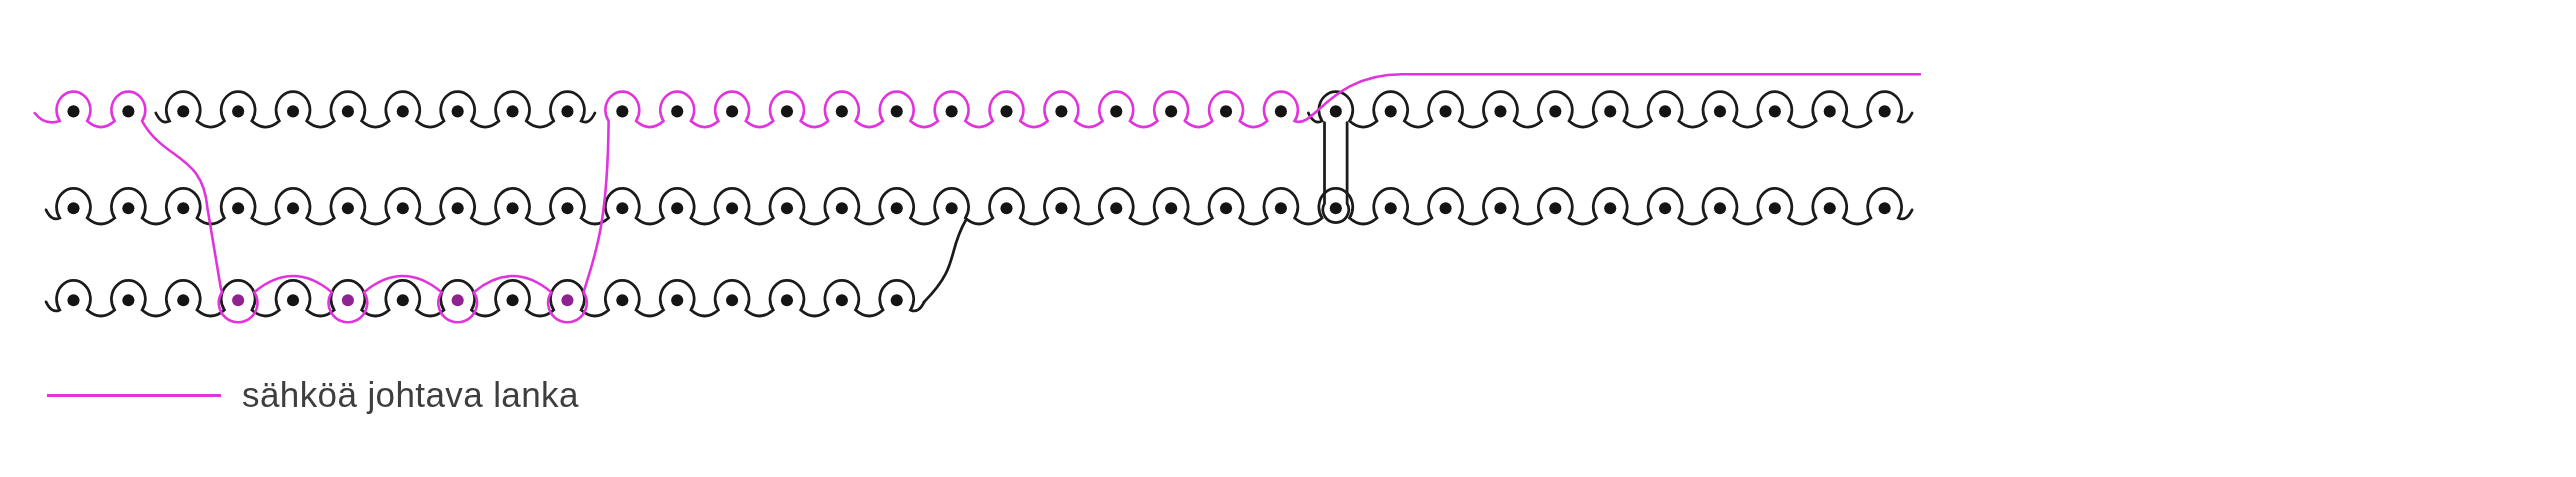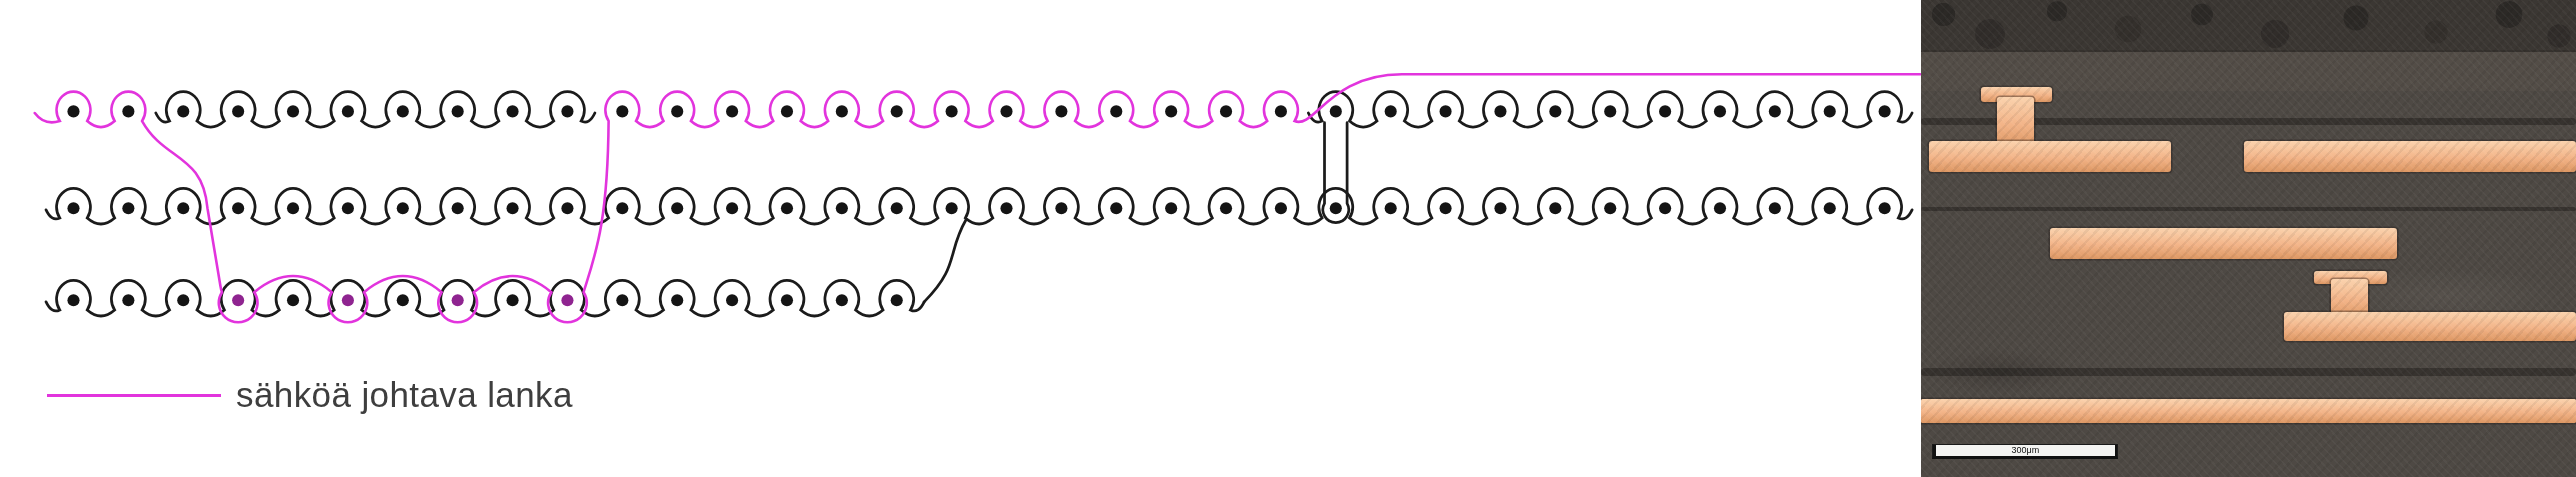--- a/index.html
+++ b/index.html
@@ -4,21 +4,21 @@
 <style>
   html,body{margin:0;padding:0;background:#ffffff;}
   .stage{position:relative;width:2576px;height:477px;background:#ffffff;overflow:hidden;
          font-family:"Liberation Sans", sans-serif;}
   svg.diagram{position:absolute;left:0;top:0;}
   .yarn-black{stroke:var(--yarn-black);stroke-width:3.4;stroke-linecap:round;}
   .yarn-magenta{stroke:var(--magenta);stroke-width:3.2;stroke-linecap:round;}
   .dot{fill:var(--dot);}
   .dot-hl{fill:var(--dot-hl);}
 
-  .legend{position:absolute;left:47px;top:376px;display:flex;align-items:center;gap:15px;}
+  .legend{position:absolute;left:47px;top:376px;display:flex;align-items:center;gap:21px;}
   .legend-swatch{width:174px;height:3.2px;background:var(--magenta);}
   .legend-label{font-size:35px;color:var(--label-color);line-height:1.1;letter-spacing:0.4px;}
 
   
   .micrograph{position:absolute;left:1921px;top:0;width:655px;height:477px;overflow:hidden;
     background:
       radial-gradient(ellipse 105px 32px at 12% 78%, rgba(30,27,25,.25) 0%, transparent 70%),
       radial-gradient(ellipse 162px 40px at 80% 62%, rgba(255,240,225,.05) 0%, transparent 70%),
       var(--micro-bg);}
   .topband{position:absolute;left:0;top:0;width:655px;height:50px;
@@ -160,37 +160,14 @@
       <circle cx="974" cy="372" r="7.5" class="dot"></circle>
       <circle cx="1042" cy="372" r="7.5" class="dot"></circle>
       <circle cx="1110" cy="372" r="7.5" class="dot"></circle>
     </svg>
 
   <div class="legend">
     <div class="legend-swatch"></div>
     <span class="legend-label">sähköä johtava lanka</span>
   </div>
 
-  <div class="micrograph">
-    <div class="topband"></div>
-    <div class="band-light"></div>
-    <div class="streak s1"></div>
-    <div class="streak s2"></div>
-    <div class="streak s3"></div>
-
-    <div class="cu cu-t1-cap"></div>
-    <div class="cu cu-t1-stem"></div>
-    <div class="cu cu-t1-bar"></div>
-    <div class="cu cu-t2"></div>
-    <div class="cu cu-m"></div>
-    <div class="cu cu-flange"></div>
-    <div class="cu cu-stem2"></div>
-    <div class="cu cu-low"></div>
-    <div class="cu cu-bottom"></div>
-
-    <div class="grain"></div>
-
-    <div class="scalebar">
-      <span class="scaletext">300μm</span>
-    </div>
-  </div>
 </div>
 
 
 </body></html>

